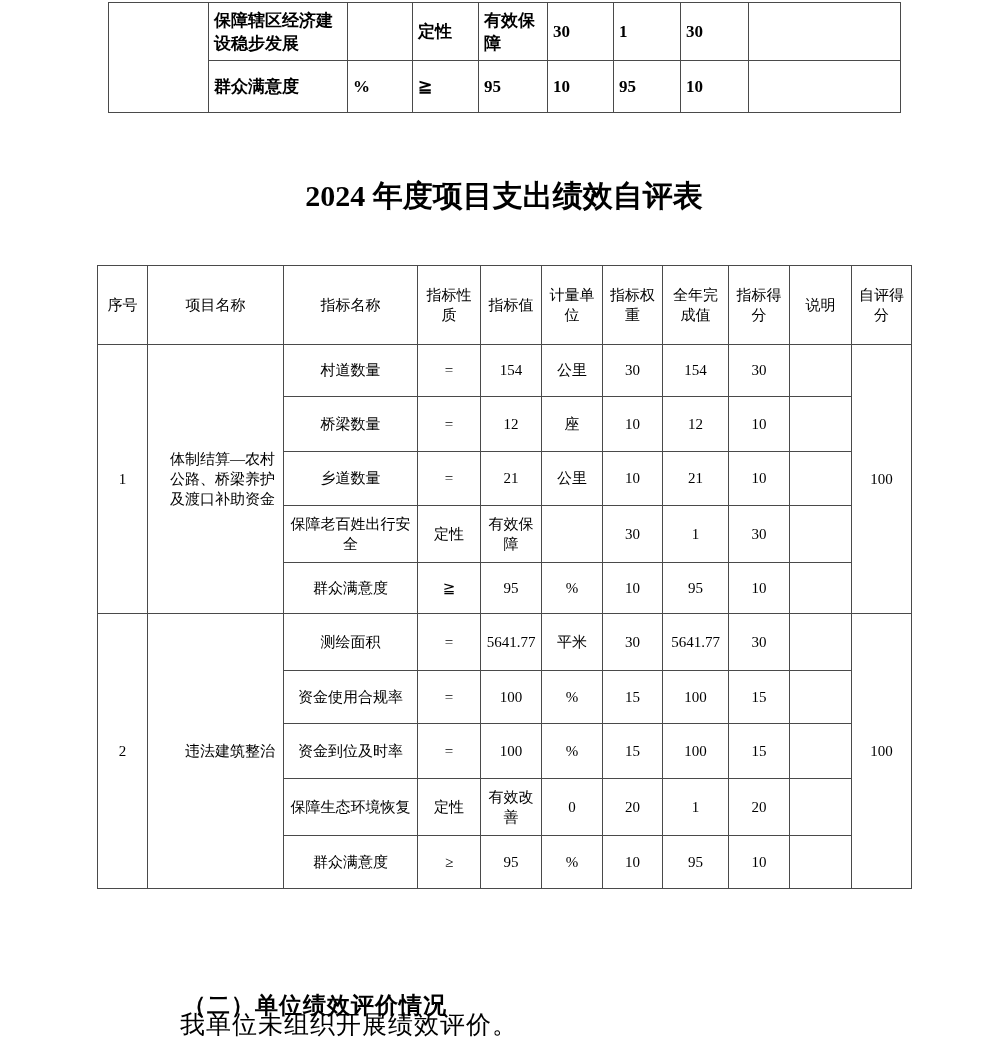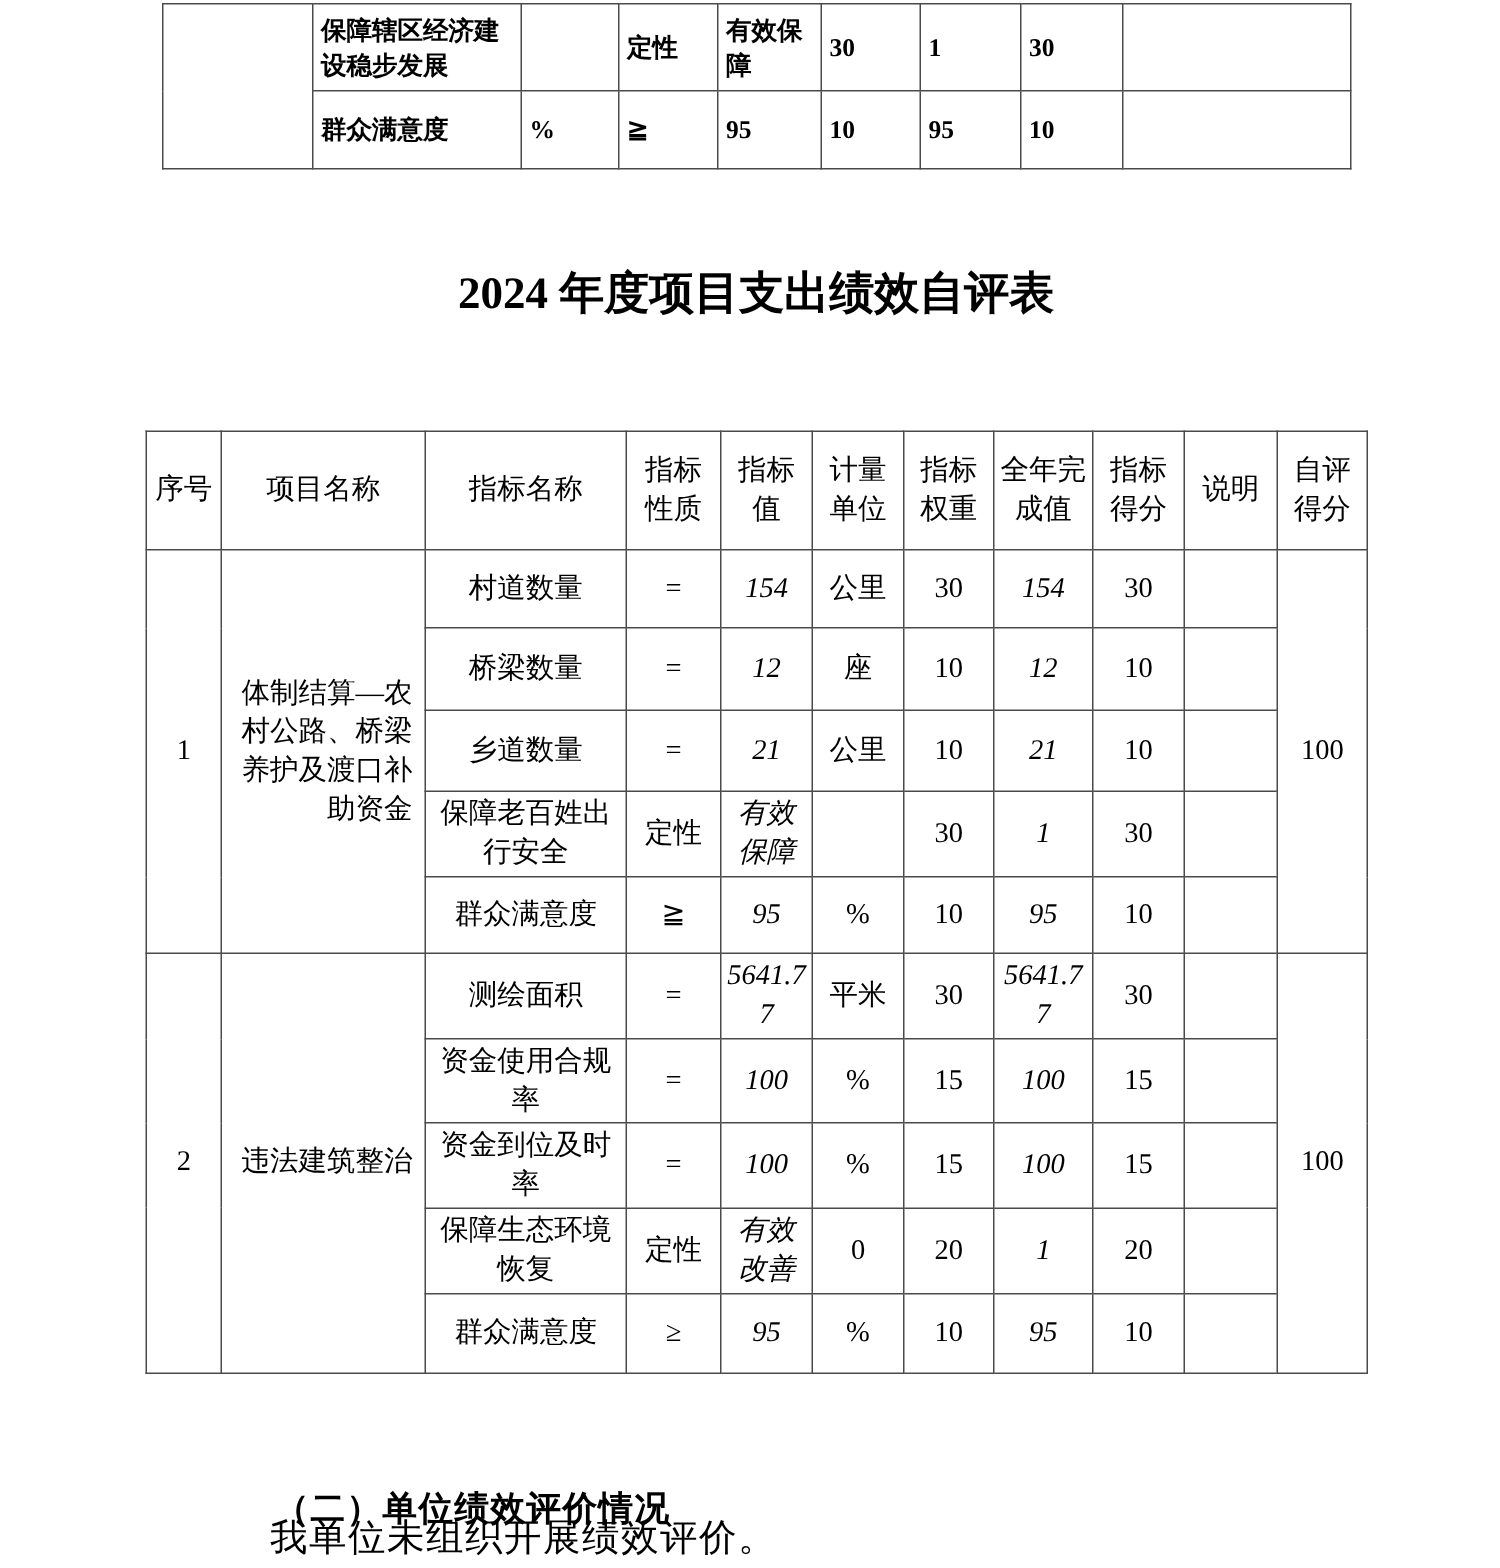--- a/index.html
+++ b/index.html
@@ -18,29 +18,29 @@
   
   .top-table { position: absolute; left: 108px; top: 2px; width: 792px; font-size: 17px; font-weight: bold; }
   .top-table td { padding: 2px 5px; text-align: left; word-wrap: break-word; }
 
   
   .title-block { position: absolute; left: 97px; top: 180px; width: 814px; text-align: center; }
   .title-line { font-size: 30px; font-weight: bold; line-height: 32px; }
   .title-line + .title-line { }
 
   
-  .main-table { position: absolute; left: 97px; top: 287px; width: 814px; font-size: 19px; }
+  .main-table { position: absolute; left: 97px; top: 265px; width: 814px; font-size: 15px; }
   .main-table th {
     font-weight: normal; text-align: center; padding: 2px 3px;
     word-wrap: break-word; line-height: 1.35;
   }
   .main-table td { text-align: center; padding: 2px 3px; word-wrap: break-word; line-height: 1.35; }
   .main-table td.iname { text-align: center; padding: 2px 6px; }
   .main-table td.pname { text-align: right; padding: 2px 8px; }
-  .wb { word-break: break-all; font-style: italic; }
+  .wb { word-break: break-all; }
 
   
   .foot-heading { position: absolute; left: 183px; top: 958px; font-size: 23px; font-weight: bold; letter-spacing: 1px; margin-top: 32px; }
   .foot-body    { position: absolute; left: 180px; top: 1008px; font-size: 25px; letter-spacing: 1px; }
 </style>
 </head>
 <body>
 
 <div class="page">
 

